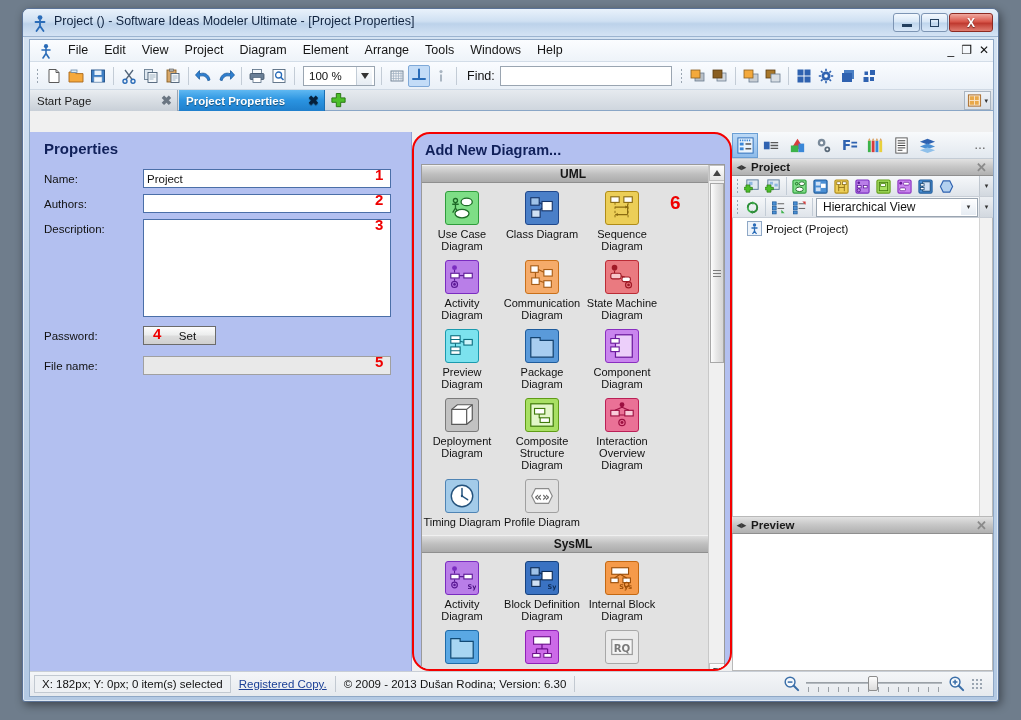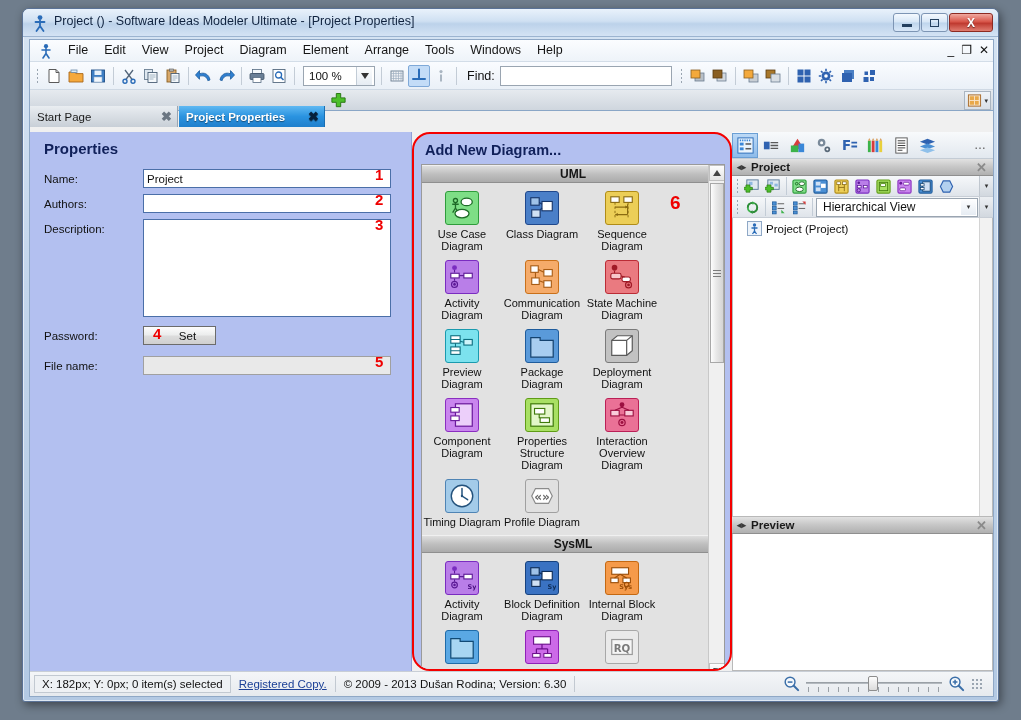--- a/index.html
+++ b/index.html
@@ -126,21 +126,21 @@
     font-family: "Liberation Sans", sans-serif;
   }
 
   
   #tab-bar {
     position: relative; height: 21px;
     background: linear-gradient(180deg,#e6eaef 0%,#cfd6de 100%);
     border-bottom: 1px solid #8aa6c6;
   }
   .tab {
-    position: absolute; top: 16px; height: 21px;
+    position: absolute; top: 0; height: 21px;
     display: flex; align-items: center;
     font-size: 11.5px; padding: 0 3px 0 7px;
   }
   .tab.inactive {
     background: linear-gradient(180deg,#e9edf1 0%,#c8cfd7 100%);
     border-right: 1px solid #9aa5b1;
     color: #1b1b1b;
   }
   .tab.active {
     background: linear-gradient(180deg,#5fb8f2 0%,#2a93e0 50%,#1f7fcc 100%);
@@ -771,50 +771,50 @@
             <div class="dg-item">
               <div class="dg-icon" style="background:#5a9ada;border:1.5px solid #1f5c9c">
                 <svg viewBox="0 0 30 30" width="28" height="28">
                   <path d="M3 6 h10 v3 h14 v18 H3 z" fill="#a8cdf0" stroke="#14426f" stroke-width="1.3"></path>
                 </svg>
               </div>
               <div class="dg-label">Package Diagram</div>
             </div>
 
             <div class="dg-item">
-              <div class="dg-icon" style="background:#c2c2c2;border:1.5px solid #7a7a7a">
-                <svg viewBox="0 0 30 30" width="28" height="28">
-                  <path d="M4 9 L10 4 L26 4 L26 20 L20 25 L4 25 Z" fill="#fff" stroke="#5a5a5a" stroke-width="1.3"></path>
-                  <path d="M4 9 L20 9 L20 25 M20 9 L26 4" stroke="#5a5a5a" stroke-width="1.3" fill="none"></path>
-                </svg>
-              </div>
-              <div class="dg-label">Deployment Diagram</div>
-            </div>
-
-            <div class="dg-item">
               <div class="dg-icon" style="background:#c985ee;border:1.5px solid #8a2ec0">
                 <svg viewBox="0 0 30 30" width="28" height="28">
                   <rect x="8" y="3" width="18" height="24" fill="#eccffa" stroke="#6a189c" stroke-width="1.3"></rect>
                   <rect x="3" y="7" width="9" height="5" fill="#fff" stroke="#6a189c" stroke-width="1.2"></rect>
                   <rect x="3" y="16" width="9" height="5" fill="#fff" stroke="#6a189c" stroke-width="1.2"></rect>
                 </svg>
               </div>
               <div class="dg-label">Component Diagram</div>
+            </div>
+
+            <div class="dg-item">
+              <div class="dg-icon" style="background:#c2c2c2;border:1.5px solid #7a7a7a">
+                <svg viewBox="0 0 30 30" width="28" height="28">
+                  <path d="M4 9 L10 4 L26 4 L26 20 L20 25 L4 25 Z" fill="#fff" stroke="#5a5a5a" stroke-width="1.3"></path>
+                  <path d="M4 9 L20 9 L20 25 M20 9 L26 4" stroke="#5a5a5a" stroke-width="1.3" fill="none"></path>
+                </svg>
+              </div>
+              <div class="dg-label">Deployment Diagram</div>
             </div>
 
             <div class="dg-item">
               <div class="dg-icon" style="background:#a8e063;border:1.5px solid #5f9c16">
                 <svg viewBox="0 0 30 30" width="28" height="28">
                   <rect x="3" y="3" width="24" height="24" fill="#e2f7c8" stroke="#3f7a0a" stroke-width="1.3"></rect>
                   <rect x="7" y="8" width="11" height="6" fill="#fff" stroke="#3f7a0a" stroke-width="1.2"></rect>
                   <rect x="13" y="18" width="10" height="5" fill="#fff" stroke="#3f7a0a" stroke-width="1.2"></rect>
                   <path d="M12 14 L12 18 L13 18" stroke="#3f7a0a" stroke-width="1.2" fill="none"></path>
                 </svg>
               </div>
-              <div class="dg-label">Properties Structure Diagram</div>
+              <div class="dg-label">Composite Structure Diagram</div>
             </div>
 
             <div class="dg-item">
               <div class="dg-icon" style="background:#ea7196;border:1.5px solid #ba1f56">
                 <svg viewBox="0 0 30 30" width="28" height="28">
                   <circle cx="15" cy="4" r="2.6" fill="#9c0f40"></circle>
                   <rect x="3" y="10" width="9" height="6" fill="#f9ccda" stroke="#9c0f40" stroke-width="1.2"></rect>
                   <rect x="18" y="10" width="9" height="6" fill="#f9ccda" stroke="#9c0f40" stroke-width="1.2"></rect>
                   <path d="M15 6.6 L7.5 10 M15 6.6 L22.5 10 M12 15 L18 15" stroke="#9c0f40" stroke-width="1.2"></path>
                   <circle cx="15" cy="23" r="3.4" fill="none" stroke="#9c0f40" stroke-width="1.3"></circle>

